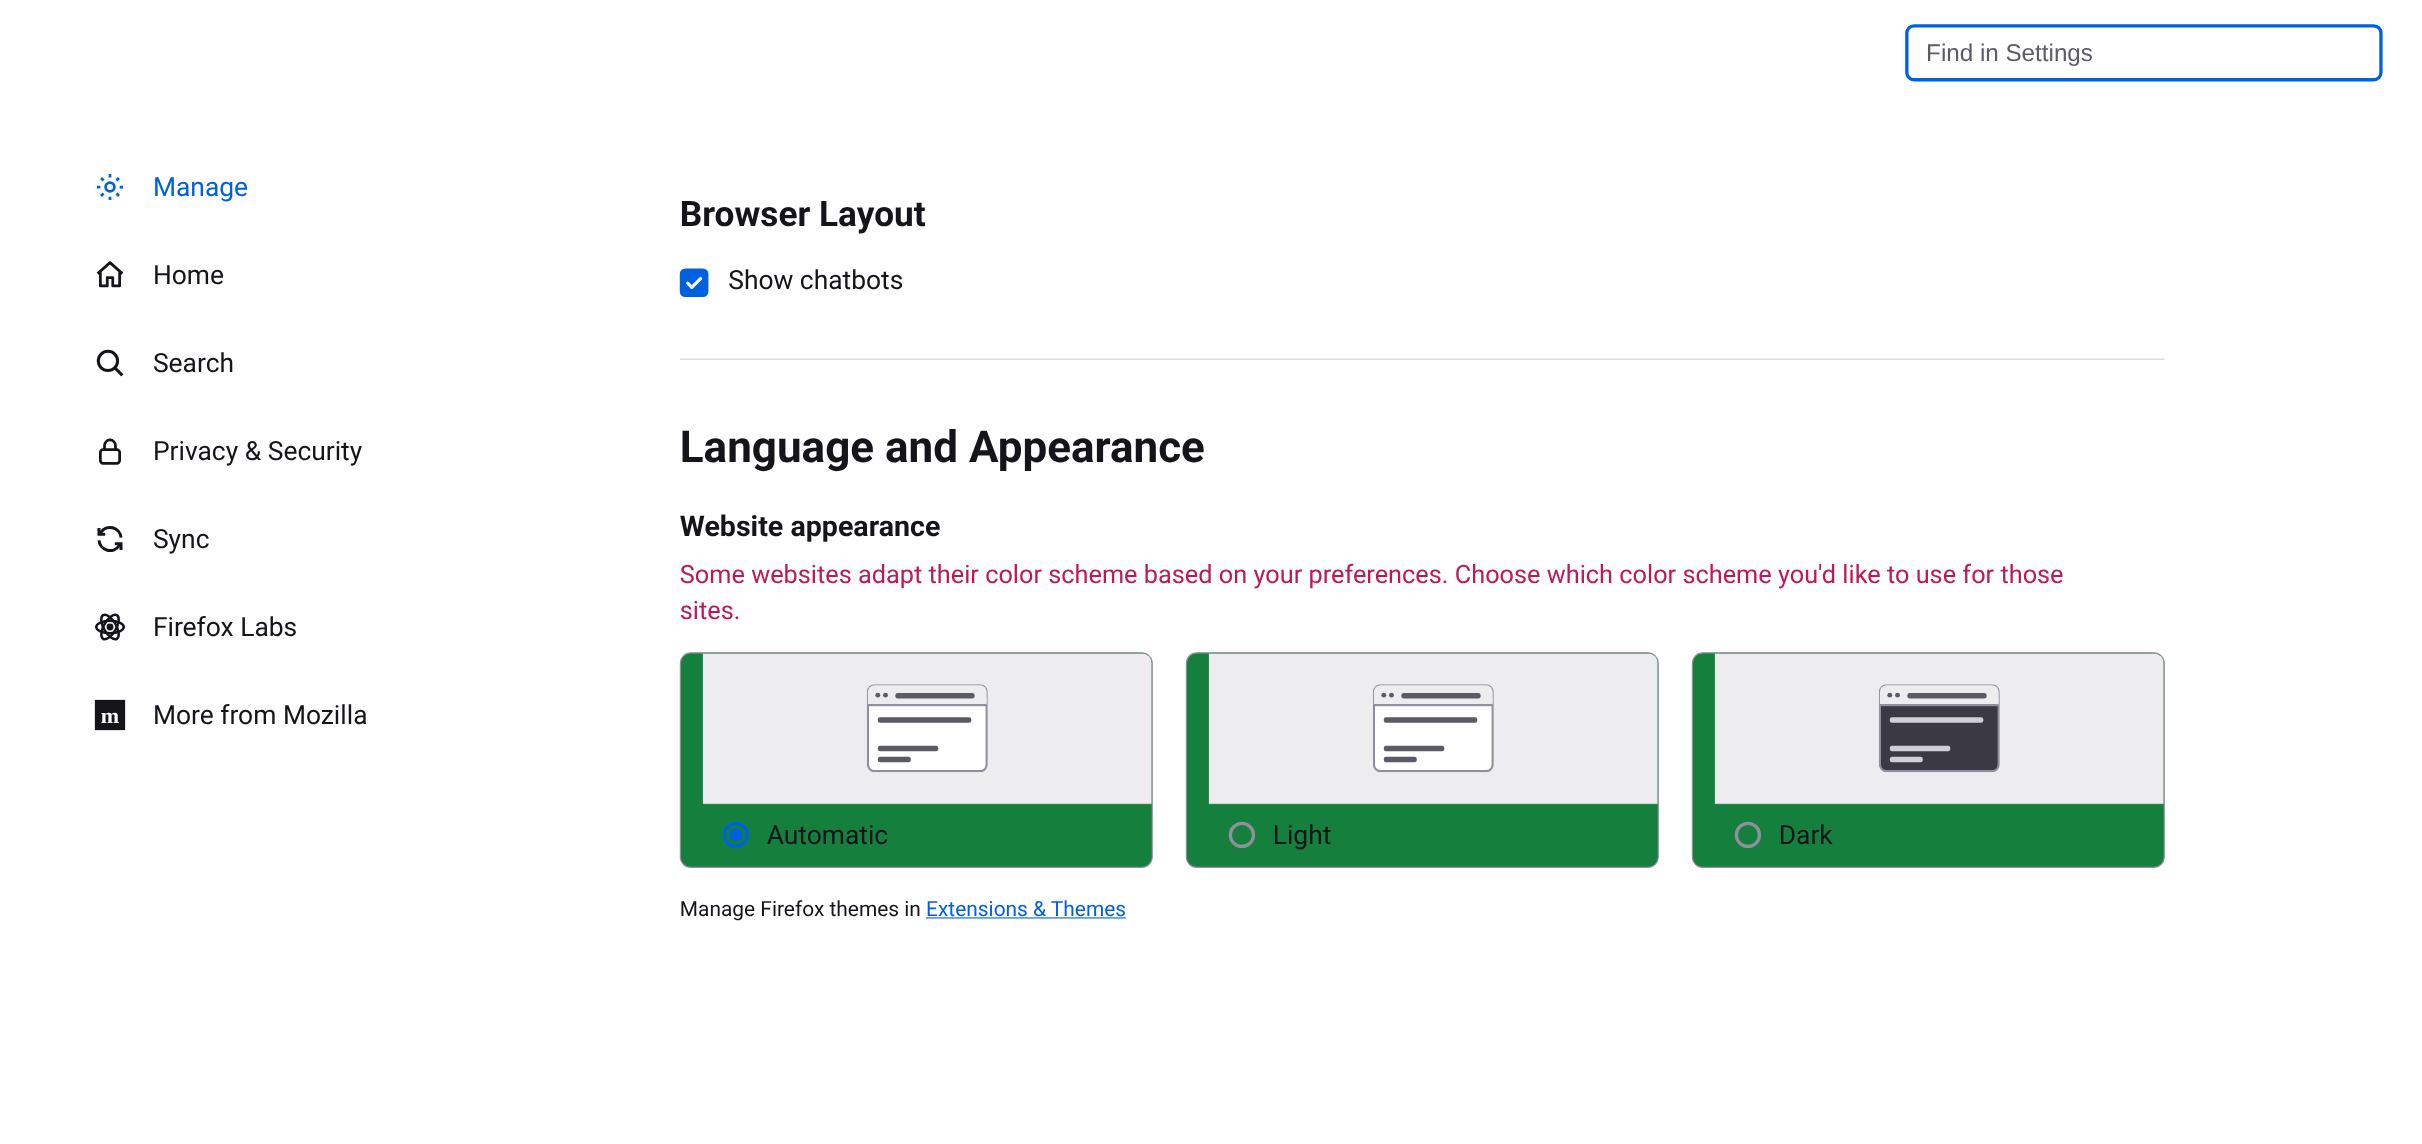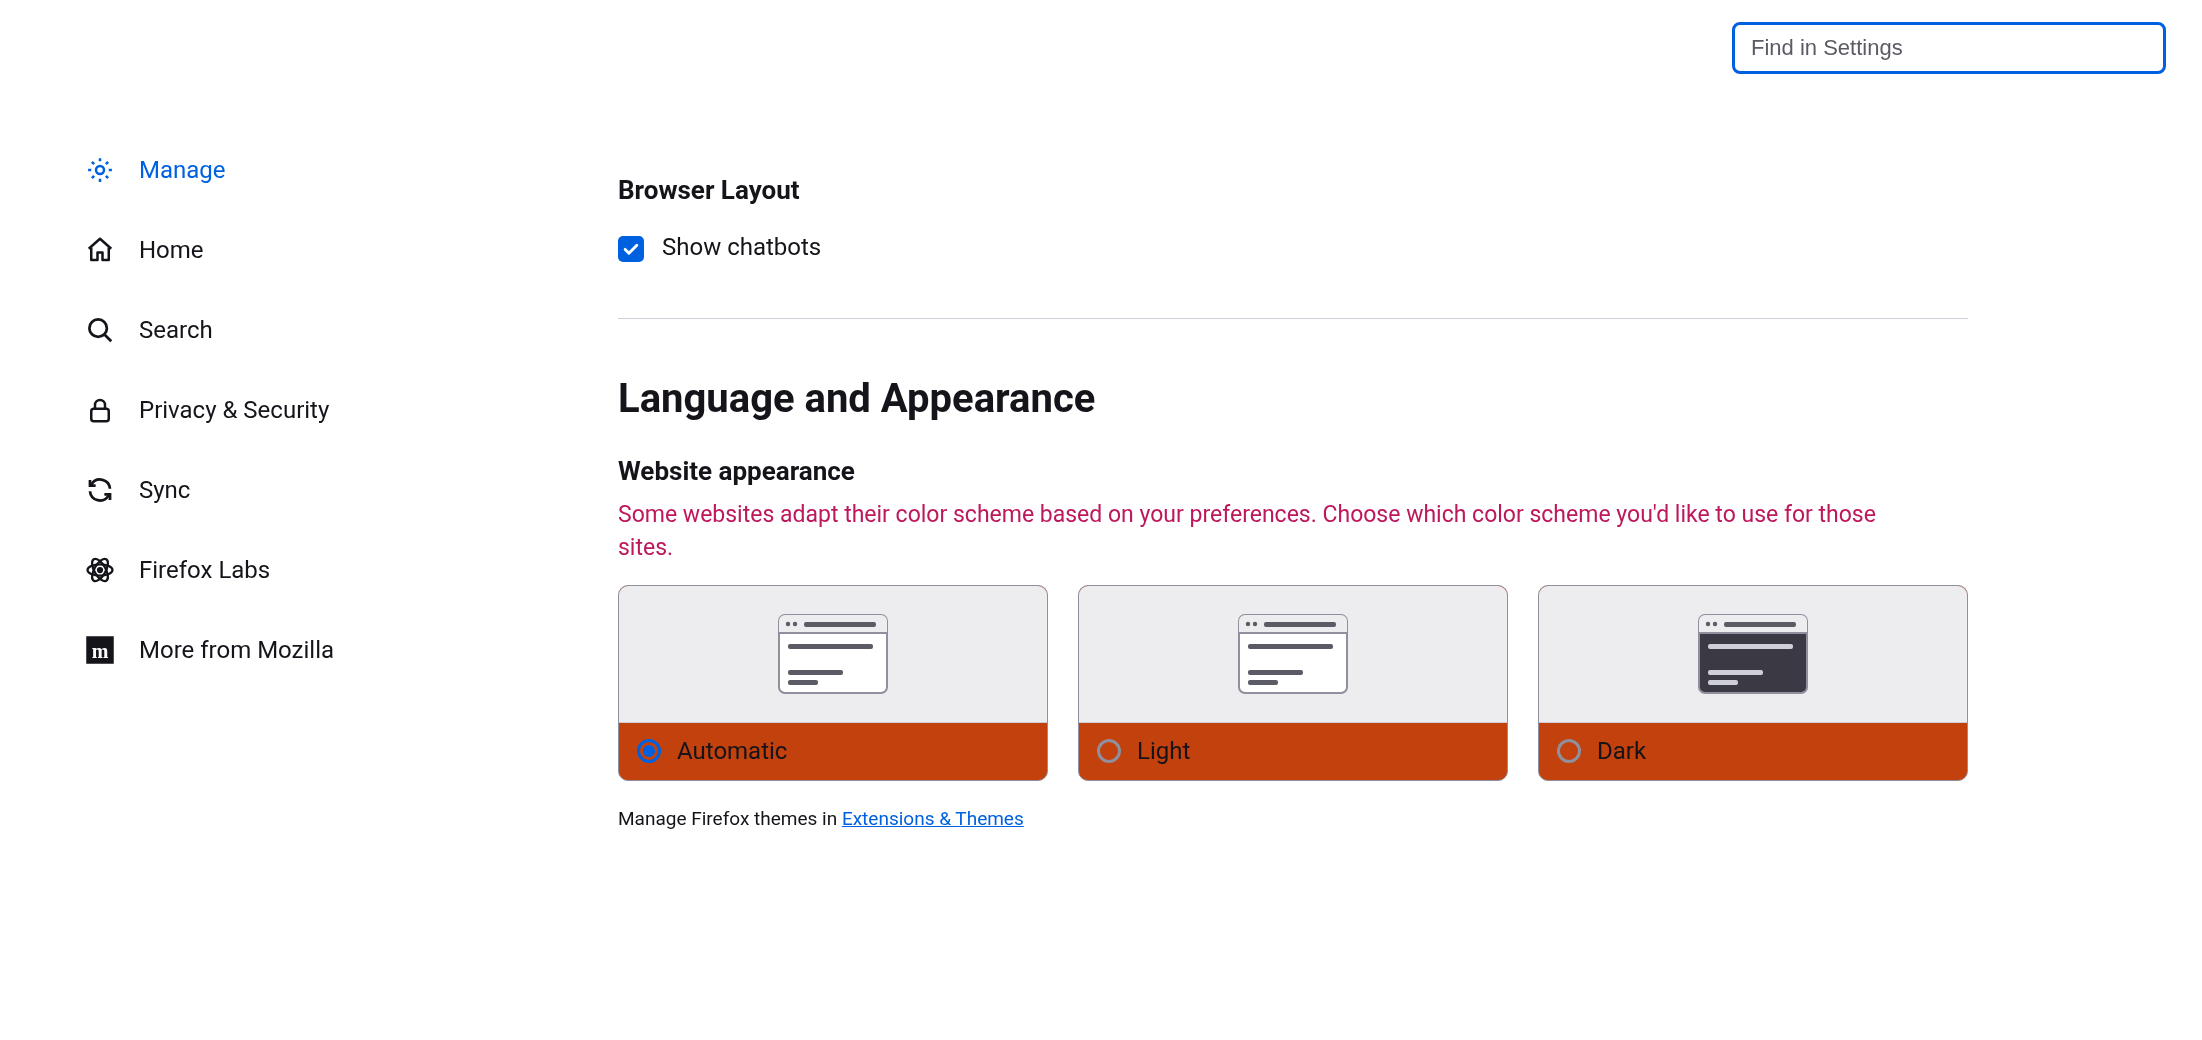--- a/index.html
+++ b/index.html
@@ -55,21 +55,21 @@
   .sidebar-item .label { font-size: 24px; }
 
   .main {
     position: absolute;
     left: 618px;
     top: 175px;
     width: 1350px;
   }
 
   .section-sub {
-    font-size: 26px;
+    font-size: 32px;
     font-weight: 700;
     color: #15141a;
     margin-bottom: 28px;
   }
   .check-row {
     display: flex;
     align-items: flex-start;
     gap: 18px;
   }
   .checkbox {
@@ -121,21 +121,22 @@
   .cards {
     display: flex;
     gap: 30px;
   }
   .card {
     width: 432px;
     border: 1px solid #8f8f9d;
     border-radius: 10px;
     overflow: hidden;
     cursor: pointer;
-    background: #c2410c;
+    background: #15803d;
+    padding-left: 20px;
   }
   .card-preview {
     height: 136px;
     background: #ededf0;
     display: flex;
     align-items: center;
     justify-content: center;
   }
   .card-footer {
     height: 58px;

